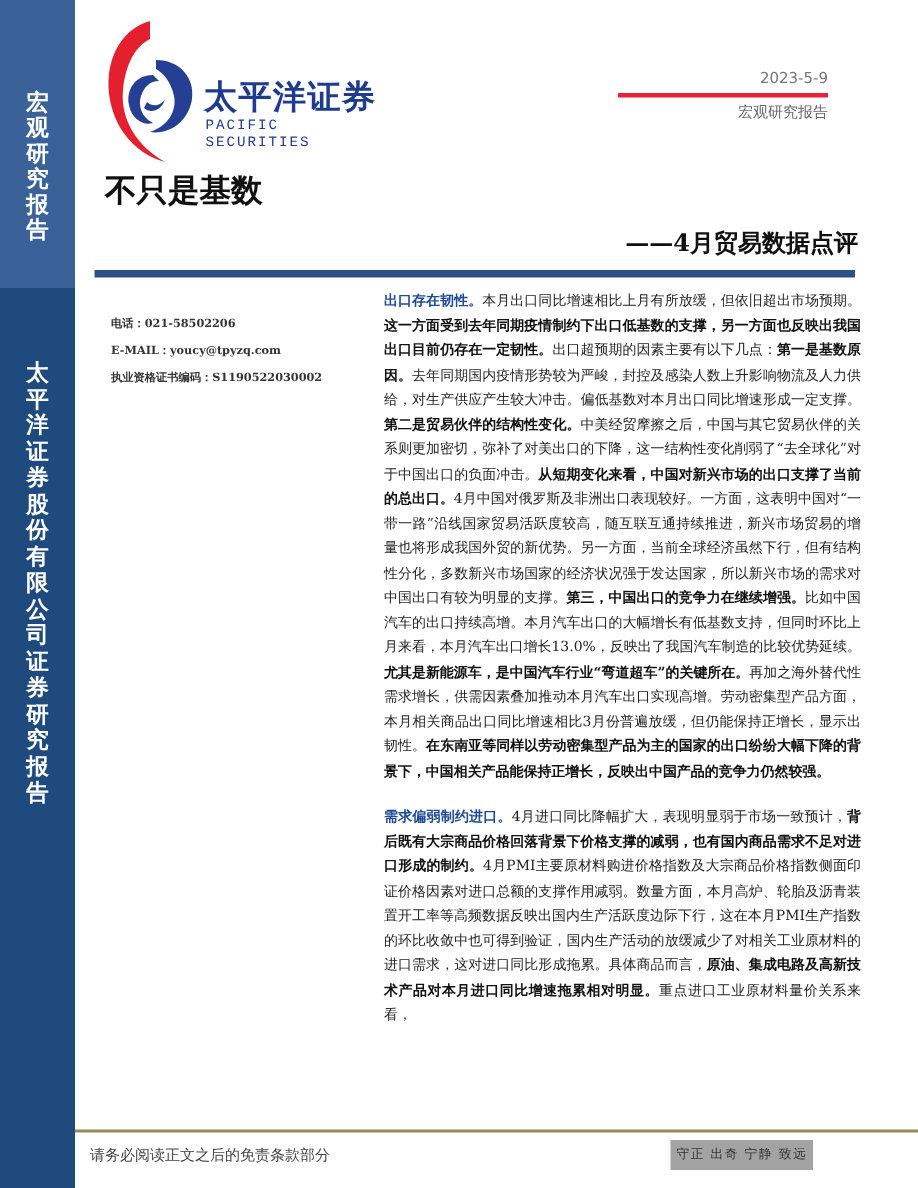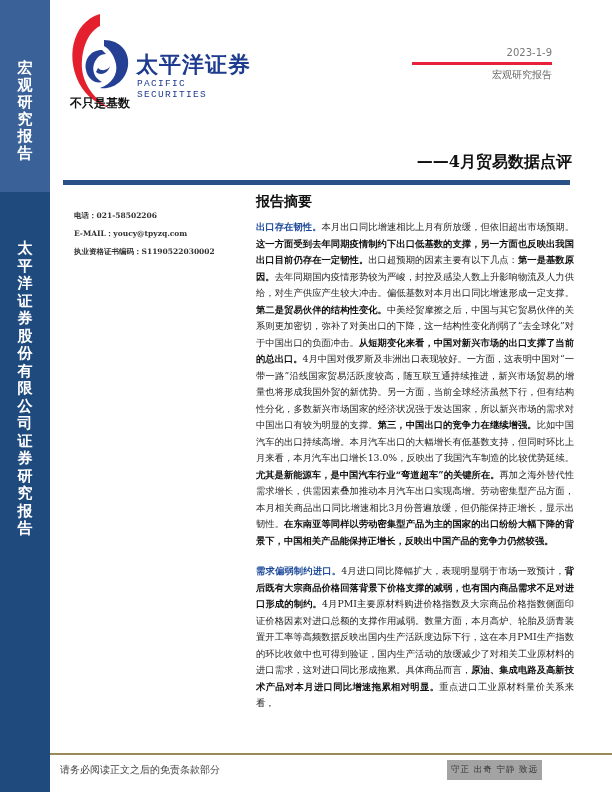--- a/index.html
+++ b/index.html
@@ -45,22 +45,22 @@
     .red-rule {
       position: absolute; left: 412px; top: 62px; width: 140px; height: 3px;
       background: #e8203a;
     }
     .report-type {
       position: absolute; right: 60px; top: 68px;
       font-family: "DejaVu Sans", sans-serif; font-size: 10px; color: #666;
     }
 
     .title-main {
-      position: absolute; left: 70px; top: 95px;
-      font-size: 12px; font-weight: bold; color: #111;
+      position: absolute; left: 70px; top: 113px;
+      font-size: 21px; font-weight: bold; color: #111;
     }
     .title-sub {
       position: absolute; right: 40px; top: 152px;
       font-size: 16px; font-weight: bold; color: #111;
     }
     .blue-rule {
       position: absolute; left: 63px; top: 180px; width: 507px; height: 5px;
       background: #2a5288;
     }
 
@@ -130,35 +130,34 @@
   <svg width="80" height="100" viewBox="0 0 80 100" style="position:absolute;left:0;top:0;">
     <path d="M38 4 C10 12 2 50 20 78 C28 90 40 96 48 98 C30 88 18 70 20 50 C22 30 30 20 38 16 Z" fill="#e5202e"></path>
     <path d="M42 30 C58 30 68 42 66 56 C64 70 52 80 38 78 C50 74 56 64 54 54 C52 44 46 38 42 36 Z" fill="#243f94"></path>
     <path d="M40 40 C28 40 22 50 24 60 C26 70 34 74 40 72 C32 68 30 60 32 54 C34 48 38 44 44 44 Z" fill="#243f94"></path>
     <path d="M34 62 C38 66 46 64 48 56 C46 60 40 62 36 58 Z" fill="#243f94"></path>
   </svg>
   <div class="logo-cn" style="left:74px;">太平洋证券</div>
   <div class="logo-en" style="left:75px;">PACIFIC SECURITIES</div>
 </div>
 
-<div class="date">2023-1-9</div>
+<div class="date">2023-5-9</div>
 <div class="red-rule"></div>
 <div class="report-type">宏观研究报告</div>
 
 <div class="title-main">不只是基数</div>
 <div class="title-sub">——4月贸易数据点评</div>
 <div class="blue-rule"></div>
 
 <div class="analyst">
   <div class="analyst-line">电话：021-58502206</div>
   <div class="analyst-line">E-MAIL：youcy@tpyzq.com</div>
   <div class="analyst-line">执业资格证书编码：S1190522030002</div>
 </div>
 
 <div class="summary">
-  <h2>报告摘要</h2>
   <p class="para"><span class="lead">出口存在韧性。</span><span>本月出口同比增速相比上月有所放缓，但依旧超出市场预期。</span><b>这一方面受到去年同期疫情制约下出口低基数的支撑，另一方面也反映出我国出口目前仍存在一定韧性。</b><span>出口超预期的因素主要有以下几点：</span><b>第一是基数原因。</b><span>去年同期国内疫情形势较为严峻，封控及感染人数上升影响物流及人力供给，对生产供应产生较大冲击。偏低基数对本月出口同比增速形成一定支撑。</span><b>第二是贸易伙伴的结构性变化。</b><span>中美经贸摩擦之后，中国与其它贸易伙伴的关系则更加密切，弥补了对美出口的下降，这一结构性变化削弱了“去全球化”对于中国出口的负面冲击。</span><b>从短期变化来看，中国对新兴市场的出口支撑了当前的总出口。</b><span>4月中国对俄罗斯及非洲出口表现较好。一方面，这表明中国对“一带一路”沿线国家贸易活跃度较高，随互联互通持续推进，新兴市场贸易的增量也将形成我国外贸的新优势。另一方面，当前全球经济虽然下行，但有结构性分化，多数新兴市场国家的经济状况强于发达国家，所以新兴市场的需求对中国出口有较为明显的支撑。</span><b>第三，中国出口的竞争力在继续增强。</b><span>比如中国汽车的出口持续高增。本月汽车出口的大幅增长有低基数支持，但同时环比上月来看，本月汽车出口增长13.0%，反映出了我国汽车制造的比较优势延续。</span><b>尤其是新能源车，是中国汽车行业“弯道超车”的关键所在。</b><span>再加之海外替代性需求增长，供需因素叠加推动本月汽车出口实现高增。劳动密集型产品方面，本月相关商品出口同比增速相比3月份普遍放缓，但仍能保持正增长，显示出韧性。</span><b>在东南亚等同样以劳动密集型产品为主的国家的出口纷纷大幅下降的背景下，中国相关产品能保持正增长，反映出中国产品的竞争力仍然较强。</b></p>
   <p class="para"><span class="lead">需求偏弱制约进口。</span><span>4月进口同比降幅扩大，表现明显弱于市场一致预计，</span><b>背后既有大宗商品价格回落背景下价格支撑的减弱，也有国内商品需求不足对进口形成的制约。</b><span>4月PMI主要原材料购进价格指数及大宗商品价格指数侧面印证价格因素对进口总额的支撑作用减弱。数量方面，本月高炉、轮胎及沥青装置开工率等高频数据反映出国内生产活跃度边际下行，这在本月PMI生产指数的环比收敛中也可得到验证，国内生产活动的放缓减少了对相关工业原材料的进口需求，这对进口同比形成拖累。具体商品而言，</span><b>原油、集成电路及高新技术产品对本月进口同比增速拖累相对明显。</b><span>重点进口工业原材料量价关系来看，</span></p>
 </div>
 
 <div class="footer-rule"></div>
 <div class="footer-left">请务必阅读正文之后的免责条款部分</div>
 <div class="footer-right">守正 出奇 宁静 致远</div>
 
 </body></html>

